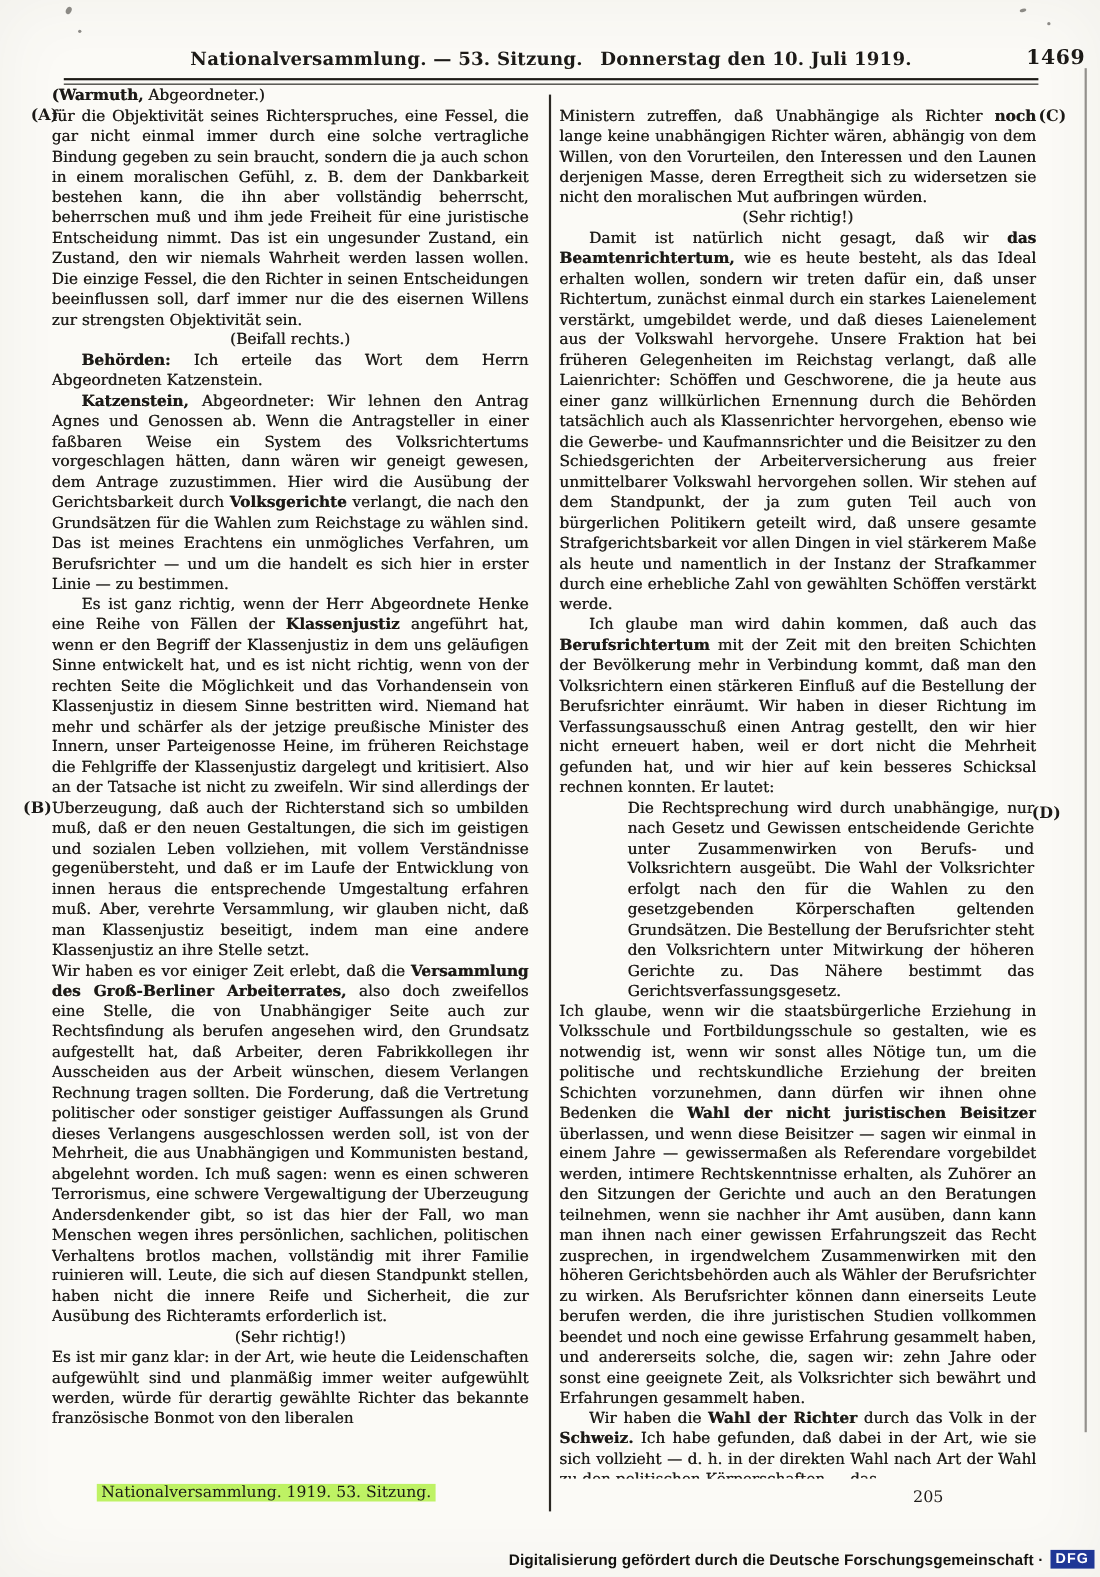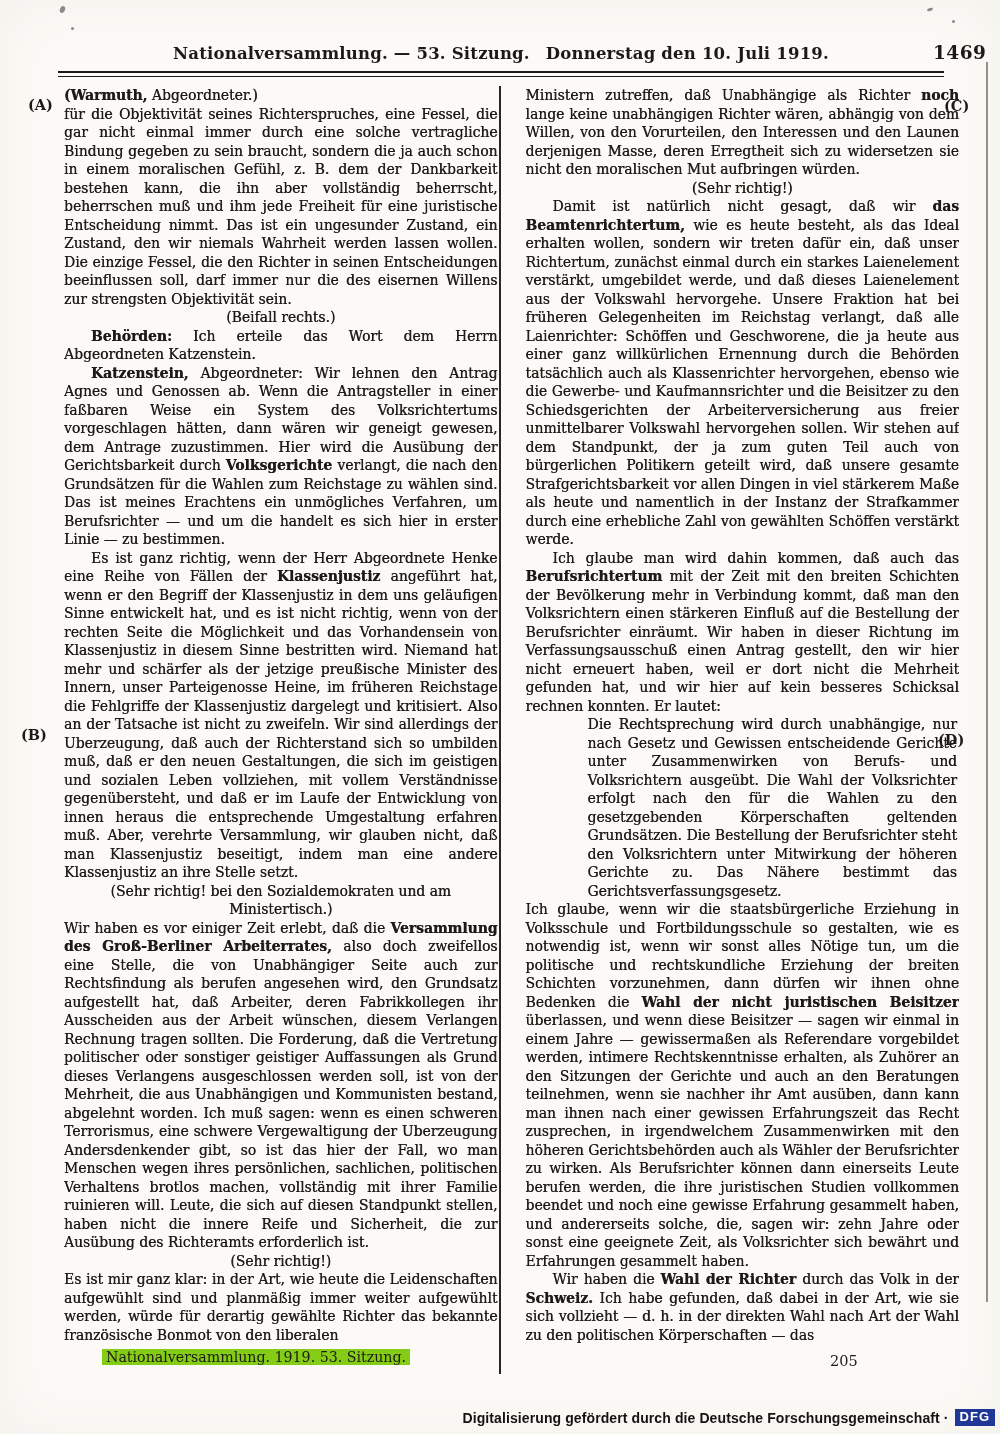--- a/index.html
+++ b/index.html
@@ -22,22 +22,22 @@
   .page-num{
     position:absolute;top:42px;left:901px;
     font-weight:bold;font-size:18.5px;letter-spacing:.5px;margin-left:32px;
   }
   .header-rule{
     position:absolute;top:71px;left:58px;width:886px;height:3px;
     border-top:2.5px solid #1b1915;border-bottom:1.2px solid #1b1915;
   }
   
   .columns{
-    position:absolute;top:78px;left:64px;width:895px;height:1266px;
-    display:flex;overflow:hidden;align-items:flex-end;
+    position:absolute;top:78px;left:47px;width:895px;height:1266px;
+    display:flex;overflow:hidden;
   }
   .col{
     width:440px;
     font-size:13.9px;line-height:18.5px;
     text-align:justify;
     text-shadow:0.35px 0 0 rgba(25,22,18,0.8);
     overflow-wrap:break-word;
   }
   .col-right{margin-left:28px;padding-top:18.5px;}
   .blk{margin:0;}
@@ -54,22 +54,22 @@
     background:rgba(45,42,38,0.5);
   }
   
   .margin-mark{
     position:absolute;
     font-size:14.5px;font-weight:bold;color:#1c1a17;
     font-family:"DejaVu Serif", serif;
   }
   
   .footer-left{
-    position:absolute;top:1349px;left:102px;
-    font-size:14.2px;background:#84cc16;padding:0 4px;
+    position:absolute;top:1349px;left:88px;
+    font-size:14.2px;background:#bef264;padding:0 4px;
   }
   .footer-right{
     position:absolute;top:1353px;left:826px;
     font-size:14.5px;background:#fbfaf6;padding:0 4px;
   }
   
   .dfg-bar{
     position:absolute;top:1409px;right:5px;
     display:flex;align-items:center;gap:6px;
     font-family:"Liberation Sans", sans-serif;
@@ -103,21 +103,20 @@
   <div class="right-edge"></div>
 
   <div class="columns">
     <div class="col col-left">
         <p class="blk speaker"><b>(Warmuth,</b><span> Abgeordneter.)</span></p>
         <p class="blk para"><span>für die Objektivität seines Richterspruches, eine Fessel, die gar nicht einmal immer durch eine solche vertragliche Bindung gegeben zu sein braucht, sondern die ja auch schon in einem moralischen Gefühl, z. B. dem der Dankbarkeit bestehen kann, die ihn aber vollständig beherrscht, beherrschen muß und ihm jede Freiheit für eine juristische Entscheidung nimmt. Das ist ein ungesunder Zustand, ein Zustand, den wir niemals Wahrheit werden lassen wollen. Die einzige Fessel, die den Richter in seinen Entscheidungen beeinflussen soll, darf immer nur die des eisernen Willens zur strengsten Objektivität sein.</span></p>
         <p class="blk center"><span>(Beifall rechts.)</span></p>
         <p class="blk para indent"><b>Behörden:</b><span> Ich erteile das Wort dem Herrn Abgeordneten Katzenstein.</span></p>
         <p class="blk para indent"><b>Katzenstein,</b><span> Abgeordneter: Wir lehnen den Antrag Agnes und Genossen ab.  Wenn die Antragsteller in einer faßbaren Weise ein System des Volksrichtertums vorgeschlagen hätten, dann wären wir geneigt gewesen, dem Antrage zuzustimmen.  Hier wird die Ausübung der Gerichtsbarkeit durch </span><b>Volksgerichte</b><span> verlangt, die nach den Grundsätzen für die Wahlen zum Reichstage zu wählen sind.  Das ist meines Erachtens ein unmögliches Verfahren, um Berufsrichter — und um die handelt es sich hier in erster Linie — zu bestimmen.</span></p>
         <p class="blk para indent"><span>Es ist ganz richtig, wenn der Herr Abgeordnete Henke eine Reihe von Fällen der </span><b>Klassenjustiz</b><span> angeführt hat, wenn er den Begriff der Klassenjustiz in dem uns geläufigen Sinne entwickelt hat, und es ist nicht richtig, wenn von der rechten Seite die Möglichkeit und das Vorhandensein von Klassenjustiz in diesem Sinne bestritten wird.  Niemand hat mehr und schärfer als der jetzige preußische Minister des Innern, unser Parteigenosse Heine, im früheren Reichstage die Fehlgriffe der Klassenjustiz dargelegt und kritisiert.  Also an der Tatsache ist nicht zu zweifeln.  Wir sind allerdings der Uberzeugung, daß auch der Richterstand sich so umbilden muß, daß er den neuen Gestaltungen, die sich im geistigen und sozialen Leben vollziehen, mit vollem Verständnisse gegenübersteht, und daß er im Laufe der Entwicklung von innen heraus die entsprechende Umgestaltung erfahren muß.  Aber, verehrte Versammlung, wir glauben nicht, daß man Klassenjustiz beseitigt, indem man eine andere Klassenjustiz an ihre Stelle setzt.</span></p>
-        <p class="blk center"><span>(Sehr richtig! bei den Sozialdemokraten und am Ministertisch.)</span></p>
         <p class="blk para"><span>Wir haben es vor einiger Zeit erlebt, daß die </span><b>Versammlung des Groß-Berliner Arbeiterrates,</b><span> also doch zweifellos eine Stelle, die von Unabhängiger Seite auch zur Rechtsfindung als berufen angesehen wird, den Grundsatz aufgestellt hat, daß Arbeiter, deren Fabrikkollegen ihr Ausscheiden aus der Arbeit wünschen, diesem Verlangen Rechnung tragen sollten.  Die Forderung, daß die Vertretung politischer oder sonstiger geistiger Auffassungen als Grund dieses Verlangens ausgeschlossen werden soll, ist von der Mehrheit, die aus Unabhängigen und Kommunisten bestand, abgelehnt worden.  Ich muß sagen: wenn es einen schweren Terrorismus, eine schwere Vergewaltigung der Uberzeugung Andersdenkender gibt, so ist das hier der Fall, wo man Menschen wegen ihres persönlichen, sachlichen, politischen Verhaltens brotlos machen, vollständig mit ihrer Familie ruinieren will.  Leute, die sich auf diesen Standpunkt stellen, haben nicht die innere Reife und Sicherheit, die zur Ausübung des Richteramts erforderlich ist.</span></p>
         <p class="blk center"><span>(Sehr richtig!)</span></p>
         <p class="blk para"><span>Es ist mir ganz klar: in der Art, wie heute die Leidenschaften aufgewühlt sind und planmäßig immer weiter aufgewühlt werden, würde für derartig gewählte Richter das bekannte französische Bonmot von den liberalen</span></p>
       </div>
     <div class="col col-right">
         <p class="blk para"><span>Ministern zutreffen, daß Unabhängige als Richter </span><b>noch</b><span> lange keine unabhängigen Richter wären, abhängig von dem Willen, von den Vorurteilen, den Interessen und den Launen derjenigen Masse, deren Erregtheit sich zu widersetzen sie nicht den moralischen Mut aufbringen würden.</span></p>
         <p class="blk center"><span>(Sehr richtig!)</span></p>
         <p class="blk para indent"><span>Damit ist natürlich nicht gesagt, daß wir </span><b>das Beamtenrichtertum,</b><span> wie es heute besteht, als das Ideal erhalten wollen, sondern wir treten dafür ein, daß unser Richtertum, zunächst einmal durch ein starkes Laienelement verstärkt, umgebildet werde, und daß dieses Laienelement aus der Volkswahl hervorgehe.  Unsere Fraktion hat bei früheren Gelegenheiten im Reichstag verlangt, daß alle Laienrichter: Schöffen und Geschworene, die ja heute aus einer ganz willkürlichen Ernennung durch die Behörden tatsächlich auch als Klassenrichter hervorgehen, ebenso wie die Gewerbe- und Kaufmannsrichter und die Beisitzer zu den Schiedsgerichten der Arbeiterversicherung aus freier unmittelbarer Volkswahl hervorgehen sollen.  Wir stehen auf dem Standpunkt, der ja zum guten Teil auch von bürgerlichen Politikern geteilt wird, daß unsere gesamte Strafgerichtsbarkeit vor allen Dingen in viel stärkerem Maße als heute und namentlich in der Instanz der Strafkammer durch eine erhebliche Zahl von gewählten Schöffen verstärkt werde.</span></p>
         <p class="blk para indent"><span>Ich glaube man wird dahin kommen, daß auch das </span><b>Berufsrichtertum</b><span> mit der Zeit mit den breiten Schichten der Bevölkerung mehr in Verbindung kommt, daß man den Volksrichtern einen stärkeren Einfluß auf die Bestellung der Berufsrichter einräumt.  Wir haben in dieser Richtung im Verfassungsausschuß einen Antrag gestellt, den wir hier nicht erneuert haben, weil er dort nicht die Mehrheit gefunden hat, und wir hier auf kein besseres Schicksal rechnen konnten.  Er lautet:</span></p>
         <p class="blk quote"><span>Die Rechtsprechung wird durch unabhängige, nur nach Gesetz und Gewissen entscheidende Gerichte unter Zusammenwirken von Berufs- und Volksrichtern ausgeübt.  Die Wahl der Volksrichter erfolgt nach den für die Wahlen zu den gesetzgebenden Körperschaften geltenden Grundsätzen.  Die Bestellung der Berufsrichter steht den Volksrichtern unter Mitwirkung der höheren Gerichte zu.  Das Nähere bestimmt das Gerichtsverfassungsgesetz.</span></p>

